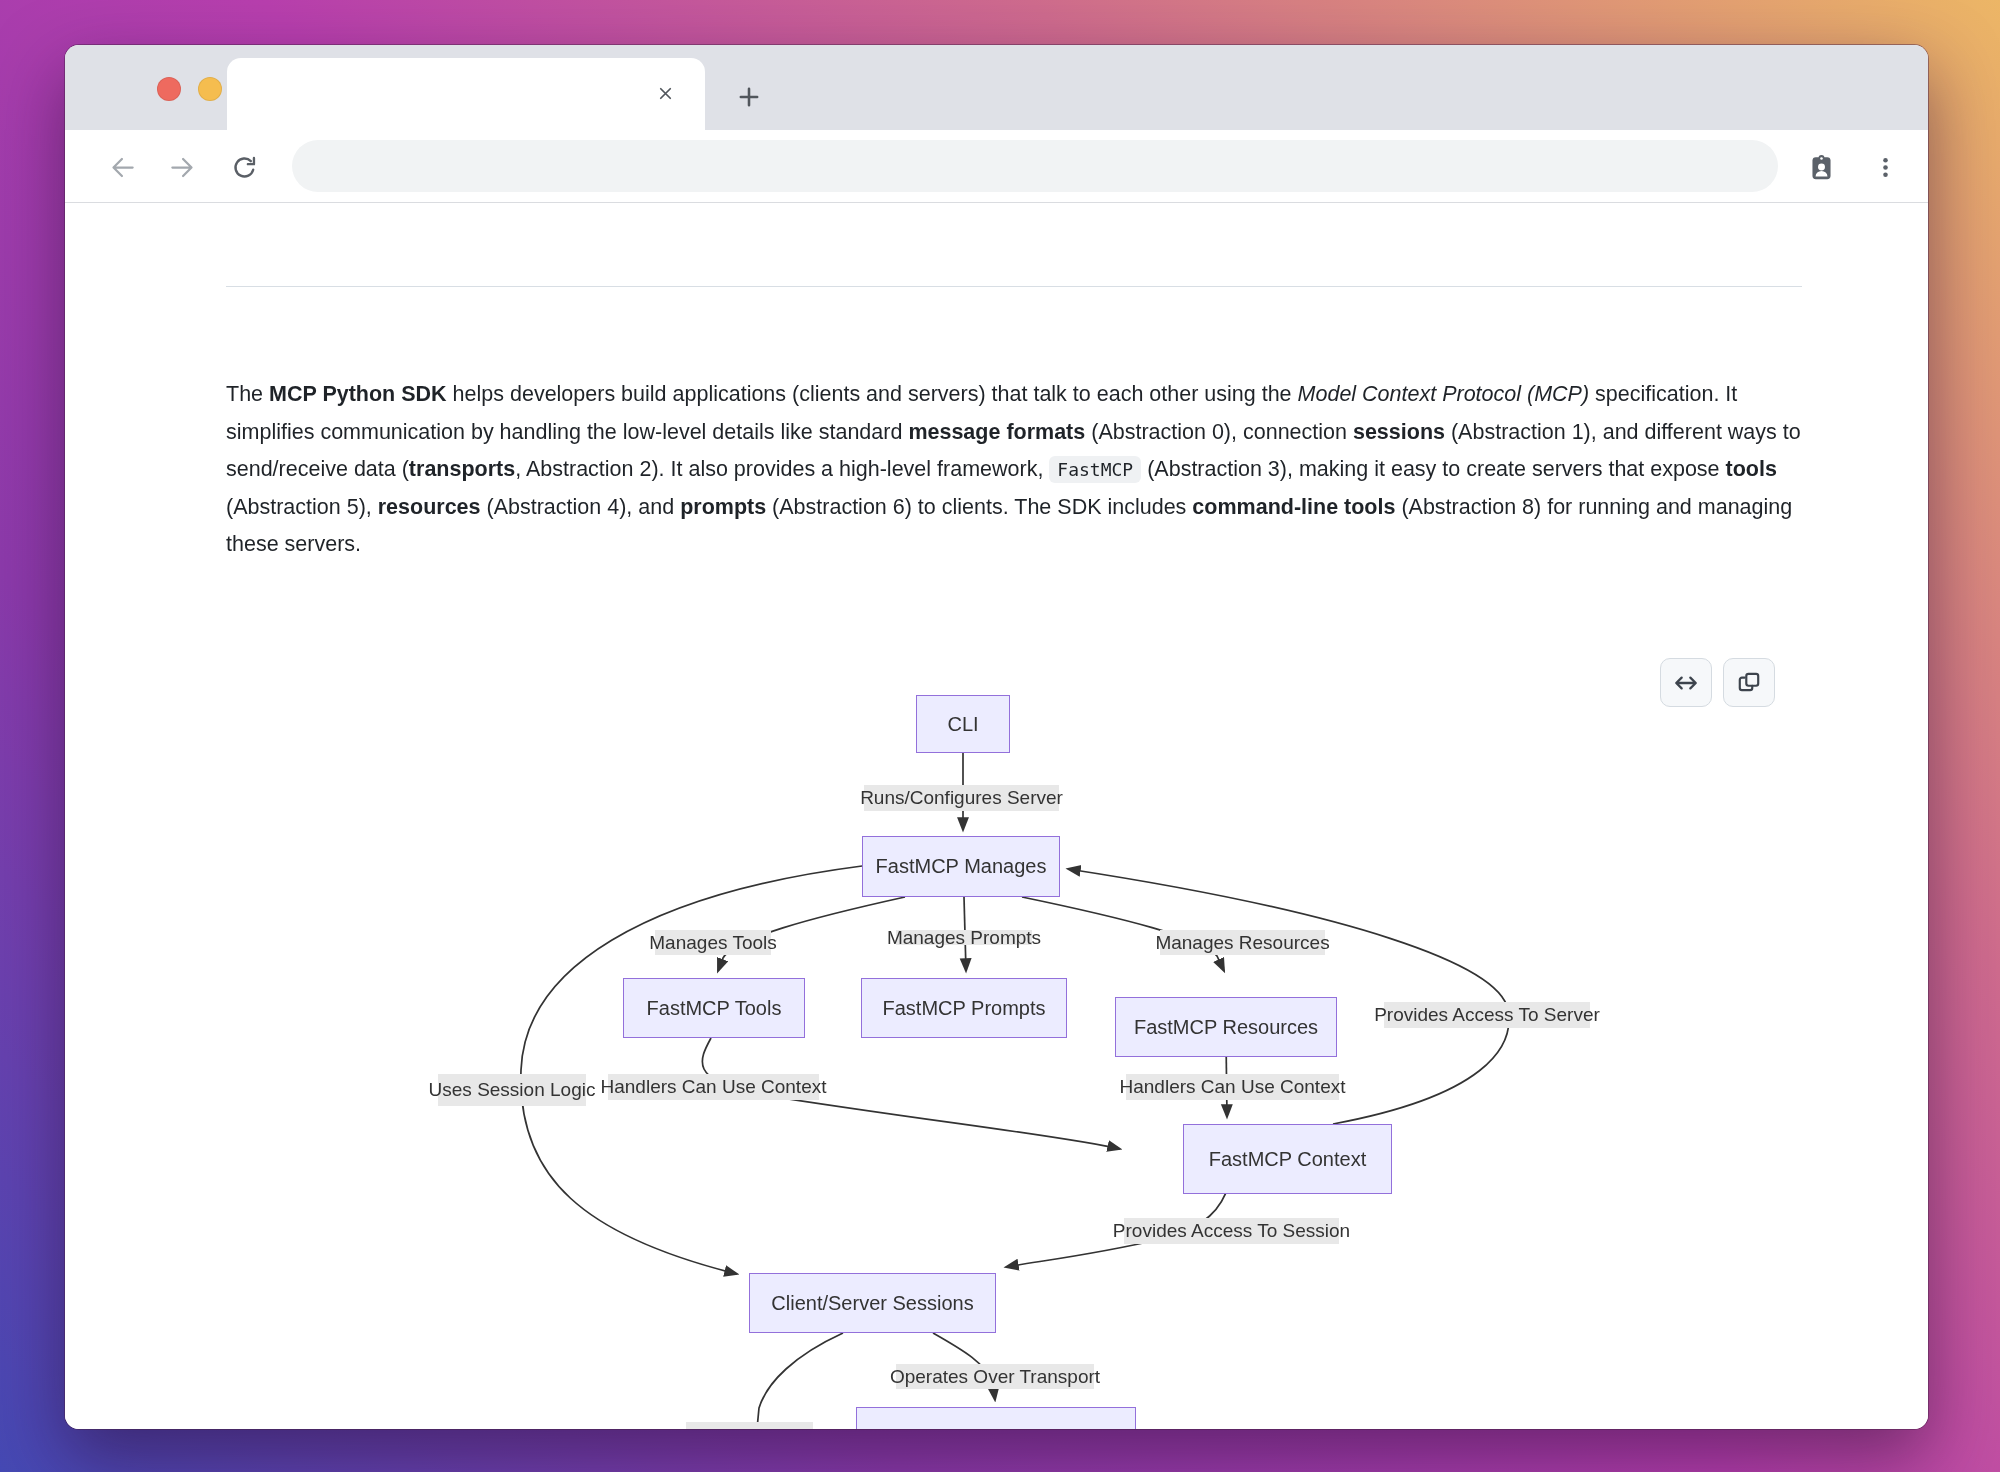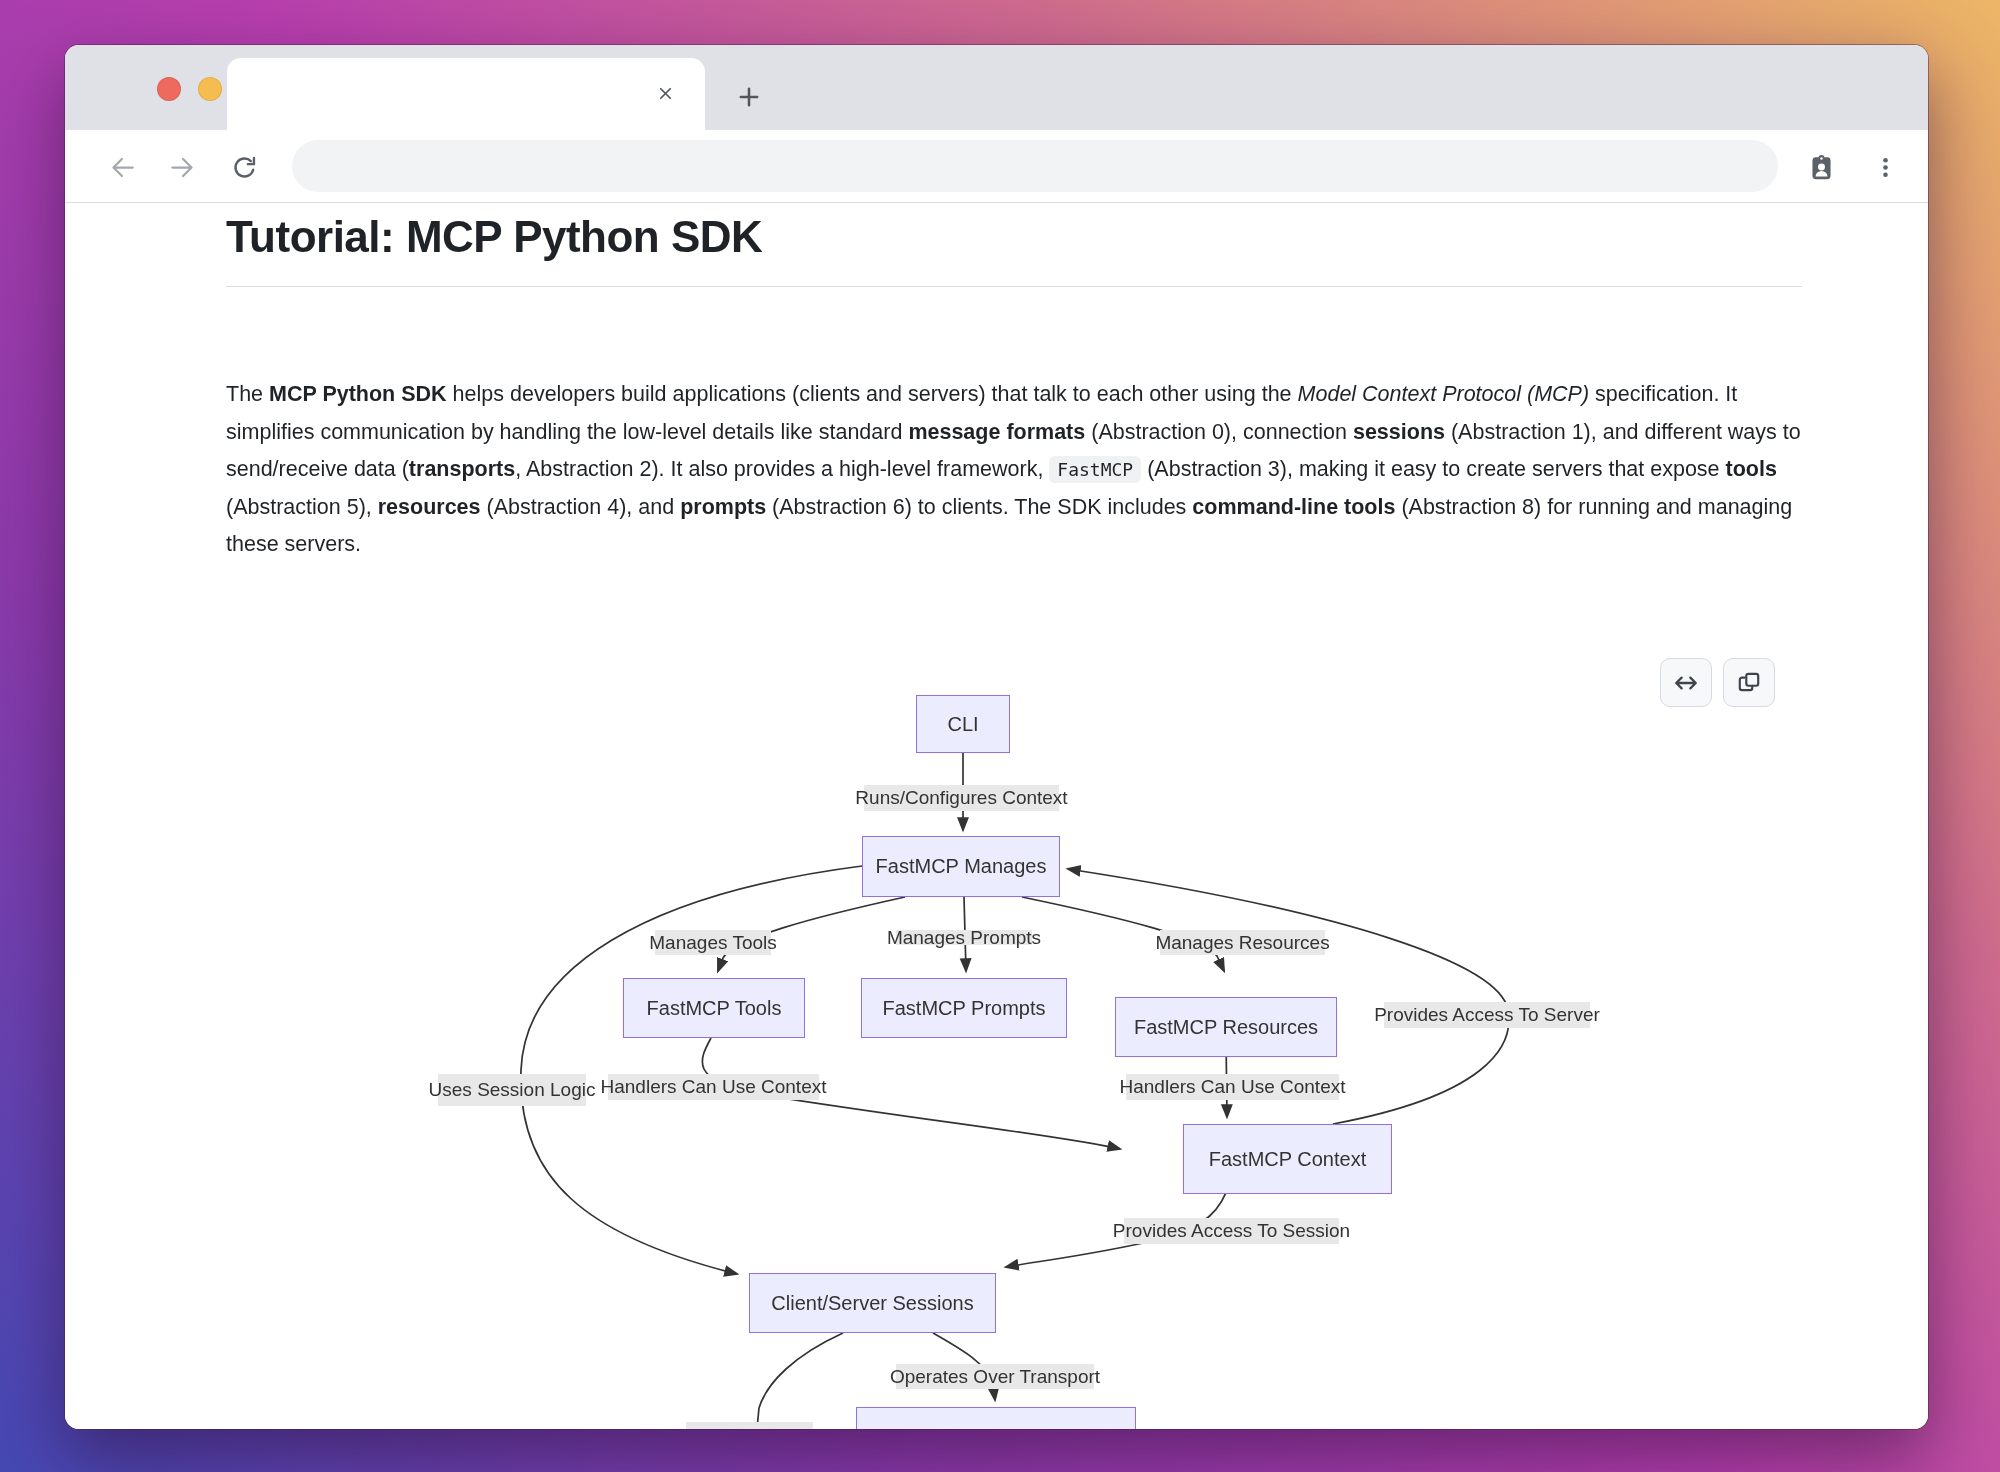--- a/index.html
+++ b/index.html
@@ -116,21 +116,20 @@
     <div class="nav-btn" style="left:1801px">
       <svg width="25" height="25" viewBox="0 0 24 24">
           <circle cx="12" cy="5" r="2.2" fill="#5b6169"></circle>
           <circle cx="12" cy="12" r="2.2" fill="#5b6169"></circle>
           <circle cx="12" cy="19" r="2.2" fill="#5b6169"></circle>
         </svg>
     </div>
   </div>
 
   <div class="content">
-    <h1 class="page-title">Tutorial: MCP Python SDK</h1>
     <div class="title-rule"></div>
 
 
     <p class="para"><span>The </span><span class="b">MCP Python SDK</span><span> helps developers build applications (clients and servers) that talk to each other using the </span><span class="i">Model Context Protocol (MCP)</span><span> specification. It simplifies communication by handling the low-level details like standard </span><span class="b">message formats</span><span> (Abstraction 0), connection </span><span class="b">sessions</span><span> (Abstraction 1), and different ways to send/receive data (</span><span class="b">transports</span><span>, Abstraction 2). It also provides a high-level framework, </span><code class="code">FastMCP</code><span> (Abstraction 3), making it easy to create servers that expose </span><span class="b">tools</span><span> (Abstraction 5), </span><span class="b">resources</span><span> (Abstraction 4), and </span><span class="b">prompts</span><span> (Abstraction 6) to clients. The SDK includes </span><span class="b">command-line tools</span><span> (Abstraction 8) for running and managing these servers.</span></p>
 
 
     <div class="diagram">
       <svg class="edges" width="1863" height="779" viewBox="0 0 1863 779">
         <defs>
           <marker id="arr" markerWidth="9" markerHeight="8" refX="7.5" refY="3.5" orient="auto">
@@ -171,21 +170,21 @@
             <span>FastMCP Context</span>
           </div>
           <div class="node" style="left: 684px; top: 623px; width: 247px; height: 60px;">
             <span>Client/Server Sessions</span>
           </div>
           <div class="node" style="left: 791px; top: 757px; width: 280px; height: 60px;">
             <span></span>
           </div>
         </div>
       <div id="diagram-labels">
-          <div class="elabel" style="left: 799px; top: 135px; width: 195px; height: 26px;">Runs/Configures Context</div>
+          <div class="elabel" style="left: 799px; top: 135px; width: 195px; height: 26px;">Runs/Configures Server</div>
           <div class="elabel" style="left: 590px; top: 280px; width: 116px; height: 25px;">Manages Tools</div>
           <div class="elabel" style="left: 831px; top: 280px; width: 136px; height: 15px;">Manages Prompts</div>
           <div class="elabel" style="left: 1095px; top: 280px; width: 165px; height: 25px;">Manages Resources</div>
           <div class="elabel" style="left: 1319px; top: 352px; width: 206px; height: 26px;">Provides Access To Server</div>
           <div class="elabel" style="left: 373px; top: 424px; width: 148px; height: 32px;">Uses Session Logic</div>
           <div class="elabel" style="left: 543px; top: 424px; width: 211px; height: 26px;">Handlers Can Use Context</div>
           <div class="elabel" style="left: 1061px; top: 424px; width: 213px; height: 26px;">Handlers Can Use Context</div>
           <div class="elabel" style="left: 1059px; top: 568px; width: 215px; height: 26px;">Provides Access To Session</div>
           <div class="elabel" style="left: 831px; top: 714px; width: 198px; height: 25px;">Operates Over Transport</div>
           <div class="elabel" style="left: 621px; top: 772px; width: 127px; height: 26px;"></div>

